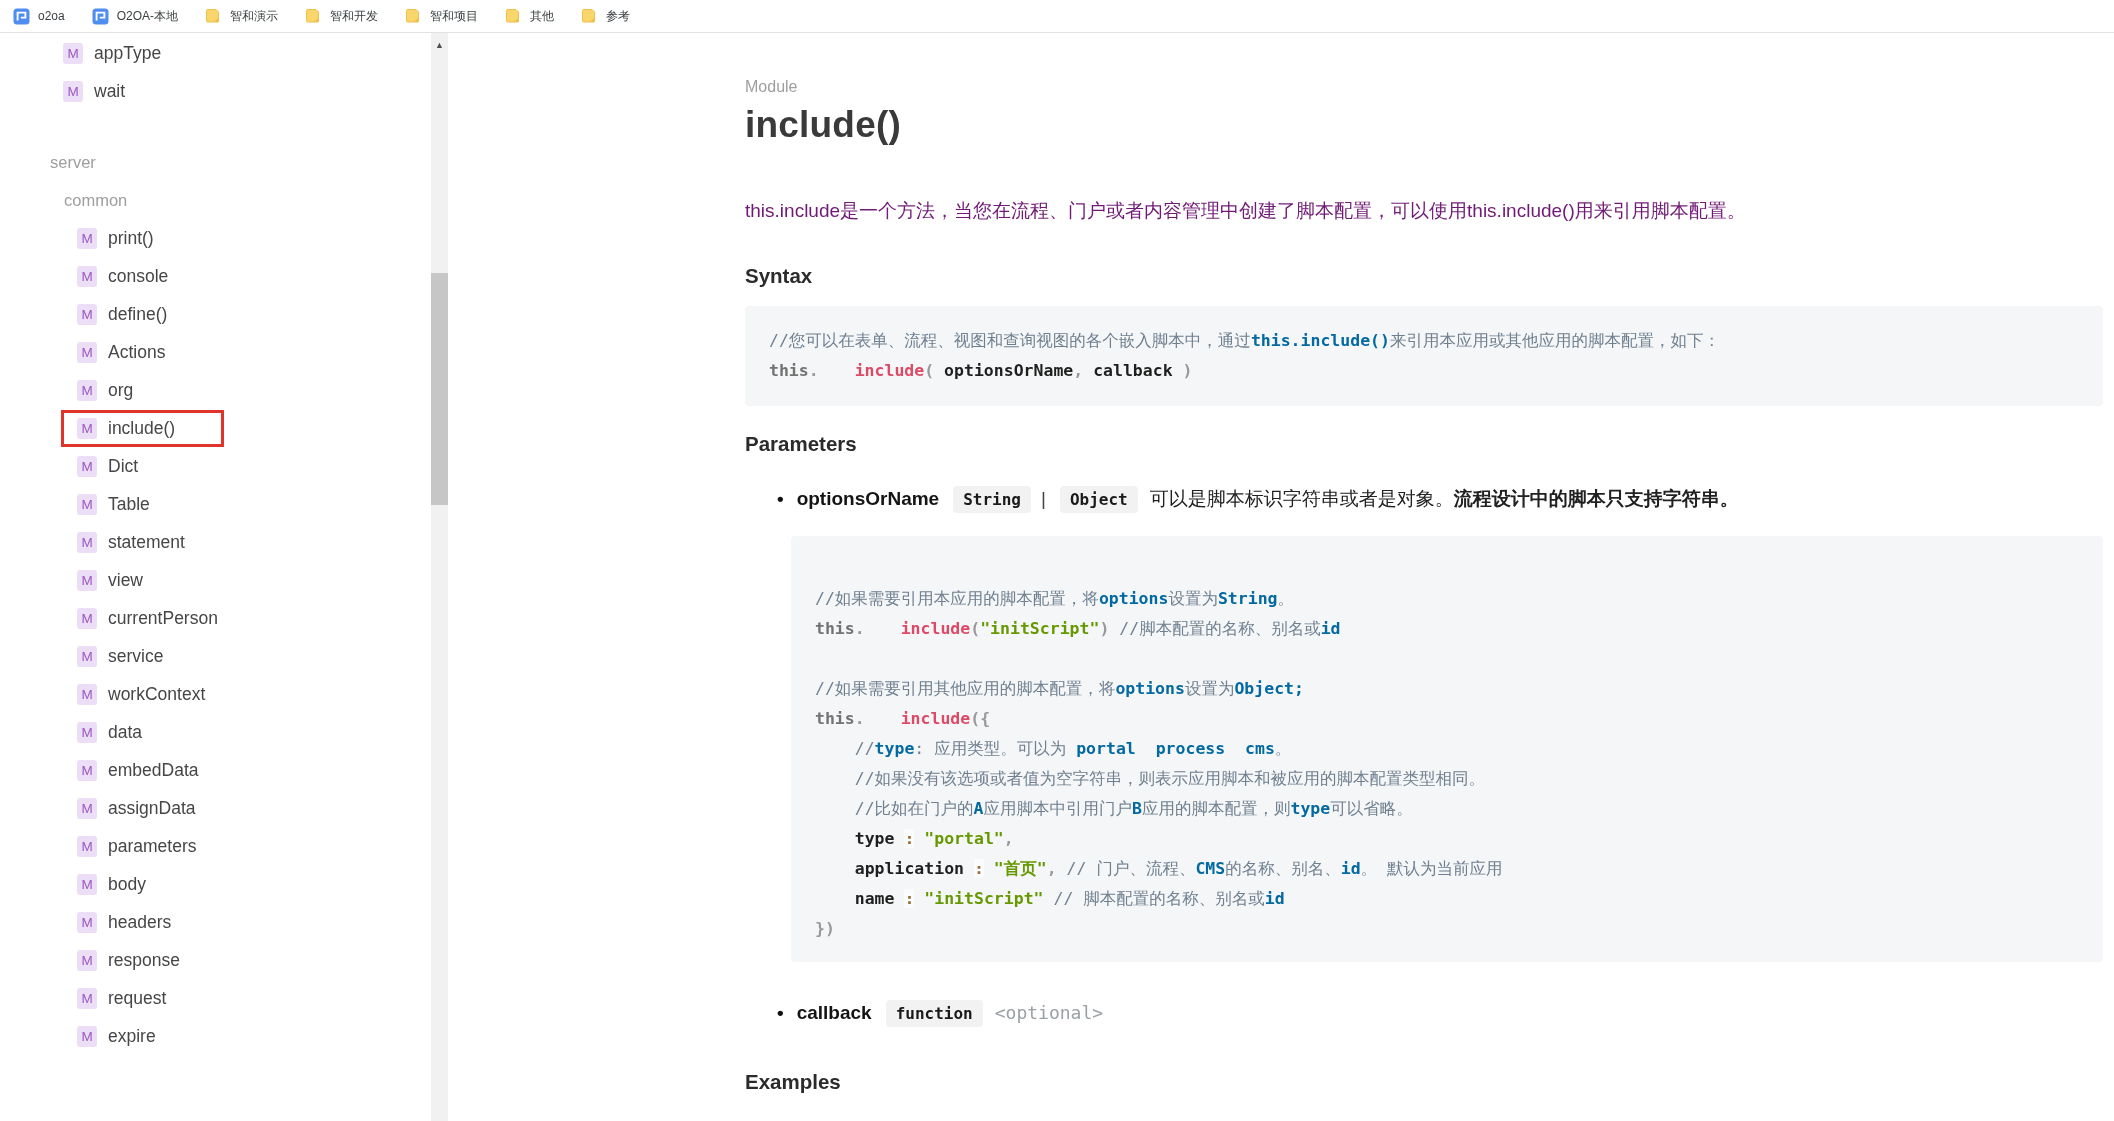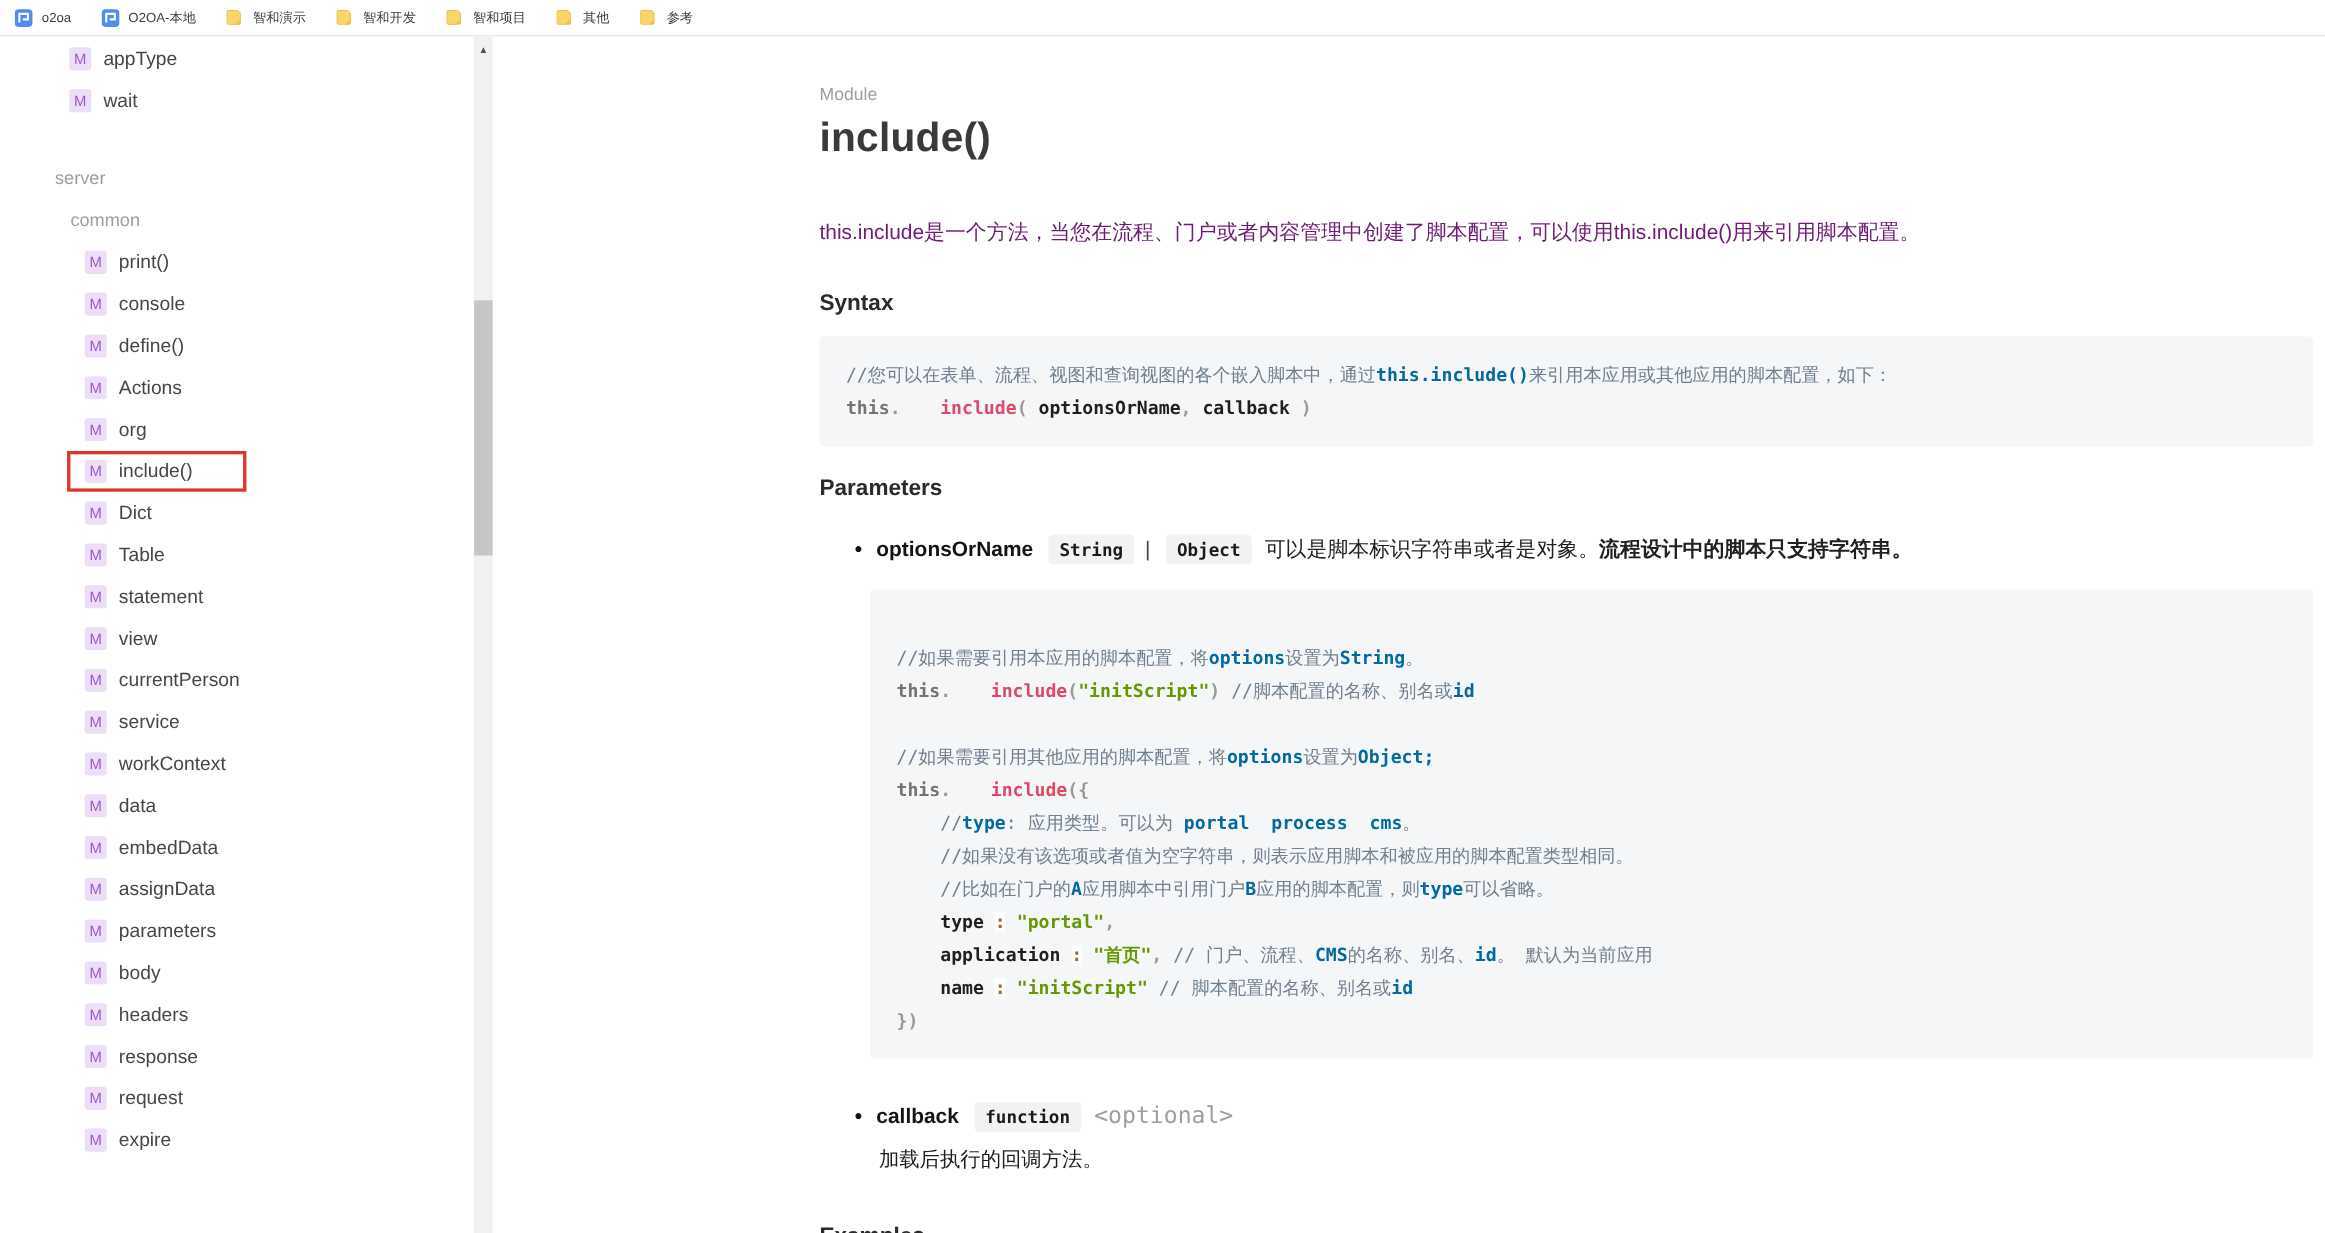--- a/index.html
+++ b/index.html
@@ -60,21 +60,21 @@
   ul.params { list-style:none; margin-top:30px; padding-left:32px; }
   li.param + li.param { margin-top:40px; }
   .param-head { font-size:19px; }
   .bullet { font-weight:700; margin-right:13px; color:#111; }
   .param-name { font-weight:700; color:#141414; }
   .type-badge { font-family:"DejaVu Sans Mono", monospace; font-size:16px; font-weight:600;
     background:#f2f2f2; border-radius:4px; padding:4px 10px; margin-left:14px; color:#1a1a1a; }
   .type-sep { margin-left:10px; color:#444; }
   .type-badge + .desc-seg, .optional + .desc-seg { margin-left:12px; }
   .desc-seg.b { font-weight:700; }
-  .optional { font-family:"DejaVu Sans Mono", monospace; font-size:21px;
+  .optional { font-family:"DejaVu Sans Mono", monospace; font-size:18px;
     color:#9aa0a6; margin-left:12px; }
   .param-desc { font-size:18.5px; margin:14px 0 0 22px; color:#1d1d1d; }
   li .code-block.nested { margin-left:14px; margin-top:24px; padding:18px 24px; }
   h2.sect.examples { margin-top:46px; }
 </style>
 </head>
 <body>
 
 <div class="bm-bar" id="bm-bar">
     <div class="bm-item">
@@ -278,19 +278,18 @@
             <div class="code-line"><span class="tk-cm">    //如果没有该选项或者值为空字符串，则表示应用脚本和被应用的脚本配置类型相同。</span></div>
             <div class="code-line"><span class="tk-cm">    //比如在门户的</span><span class="tk-cmb">A</span><span class="tk-cm">应用脚本中引用门户</span><span class="tk-cmb">B</span><span class="tk-cm">应用的脚本配置，则</span><span class="tk-cmb">type</span><span class="tk-cm">可以省略。</span></div>
             <div class="code-line"><span class="tk-pl">    type</span><span class="tk-pu"> </span><span class="tk-op">:</span><span class="tk-pu"> </span><span class="tk-str">"portal"</span><span class="tk-pu">,</span></div>
             <div class="code-line"><span class="tk-pl">    application</span><span class="tk-pu"> </span><span class="tk-op">:</span><span class="tk-pu"> </span><span class="tk-str">"首页"</span><span class="tk-pu">, </span><span class="tk-cm">// 门户、流程、</span><span class="tk-cmb">CMS</span><span class="tk-cm">的名称、别名、</span><span class="tk-cmb">id</span><span class="tk-cm">。 默认为当前应用</span></div>
             <div class="code-line"><span class="tk-pl">    name</span><span class="tk-pu"> </span><span class="tk-op">:</span><span class="tk-pu"> </span><span class="tk-str">"initScript"</span><span class="tk-pu"> </span><span class="tk-cm">// 脚本配置的名称、别名或</span><span class="tk-cmb">id</span></div>
             <div class="code-line"><span class="tk-pu">})</span></div>
           </div>
         </li>
         <li class="param">
           <div class="param-head"><span class="bullet">•</span><span class="param-name">callback</span><span class="type-badge">function</span><span class="optional">&lt;optional&gt;</span></div>
-          <div class="param-desc">加载后执行的回调方法。</div>
         </li>
       </ul>
 
     <h2 class="sect examples">Examples</h2>
   </main>
 </div>
 
 </body></html>

